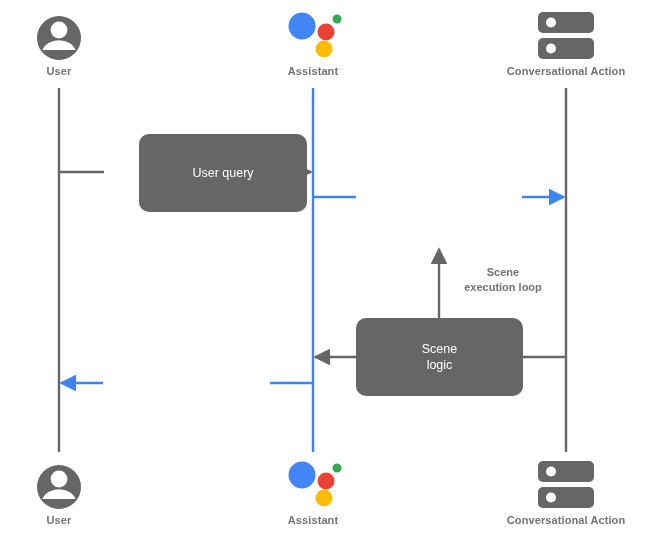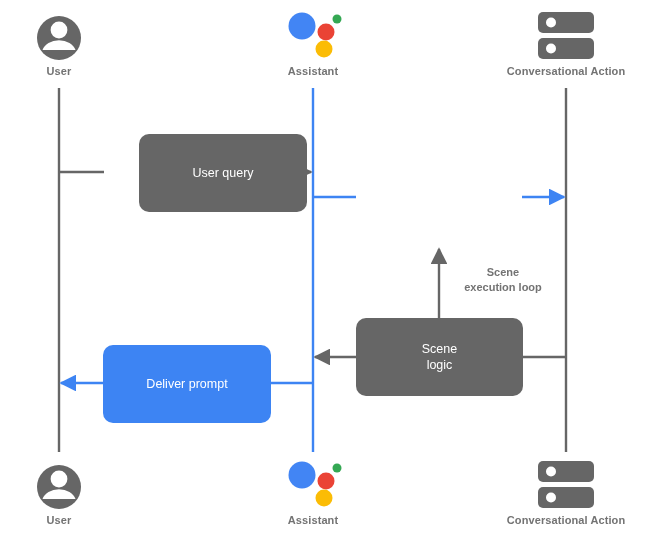--- a/index.html
+++ b/index.html
@@ -144,17 +144,16 @@
 
   <div class="actor-label" style="left:59px;  top:514px;">User</div>
   <div class="actor-label" style="left:313px; top:514px;">Assistant</div>
   <div class="actor-label" style="left:566px; top:514px;">Conversational Action</div>
 
   <div class="node gray" style="left:103px; top:134px; width:168px; height:78px;margin-left:36px;">User query</div>
 
 
   <div class="node gray" style="left:356px; top:318px; width:167px; height:78px;">Scene<br>logic</div>
 
-  <div class="node blue" style="left:103px; top:345px; width:168px; height:78px;">Deliver prompt</div>
 
   <div class="loop-label" style="left:503px; top:265px;">Scene<br>execution loop</div>
 
 </div>
 
 </body></html>

